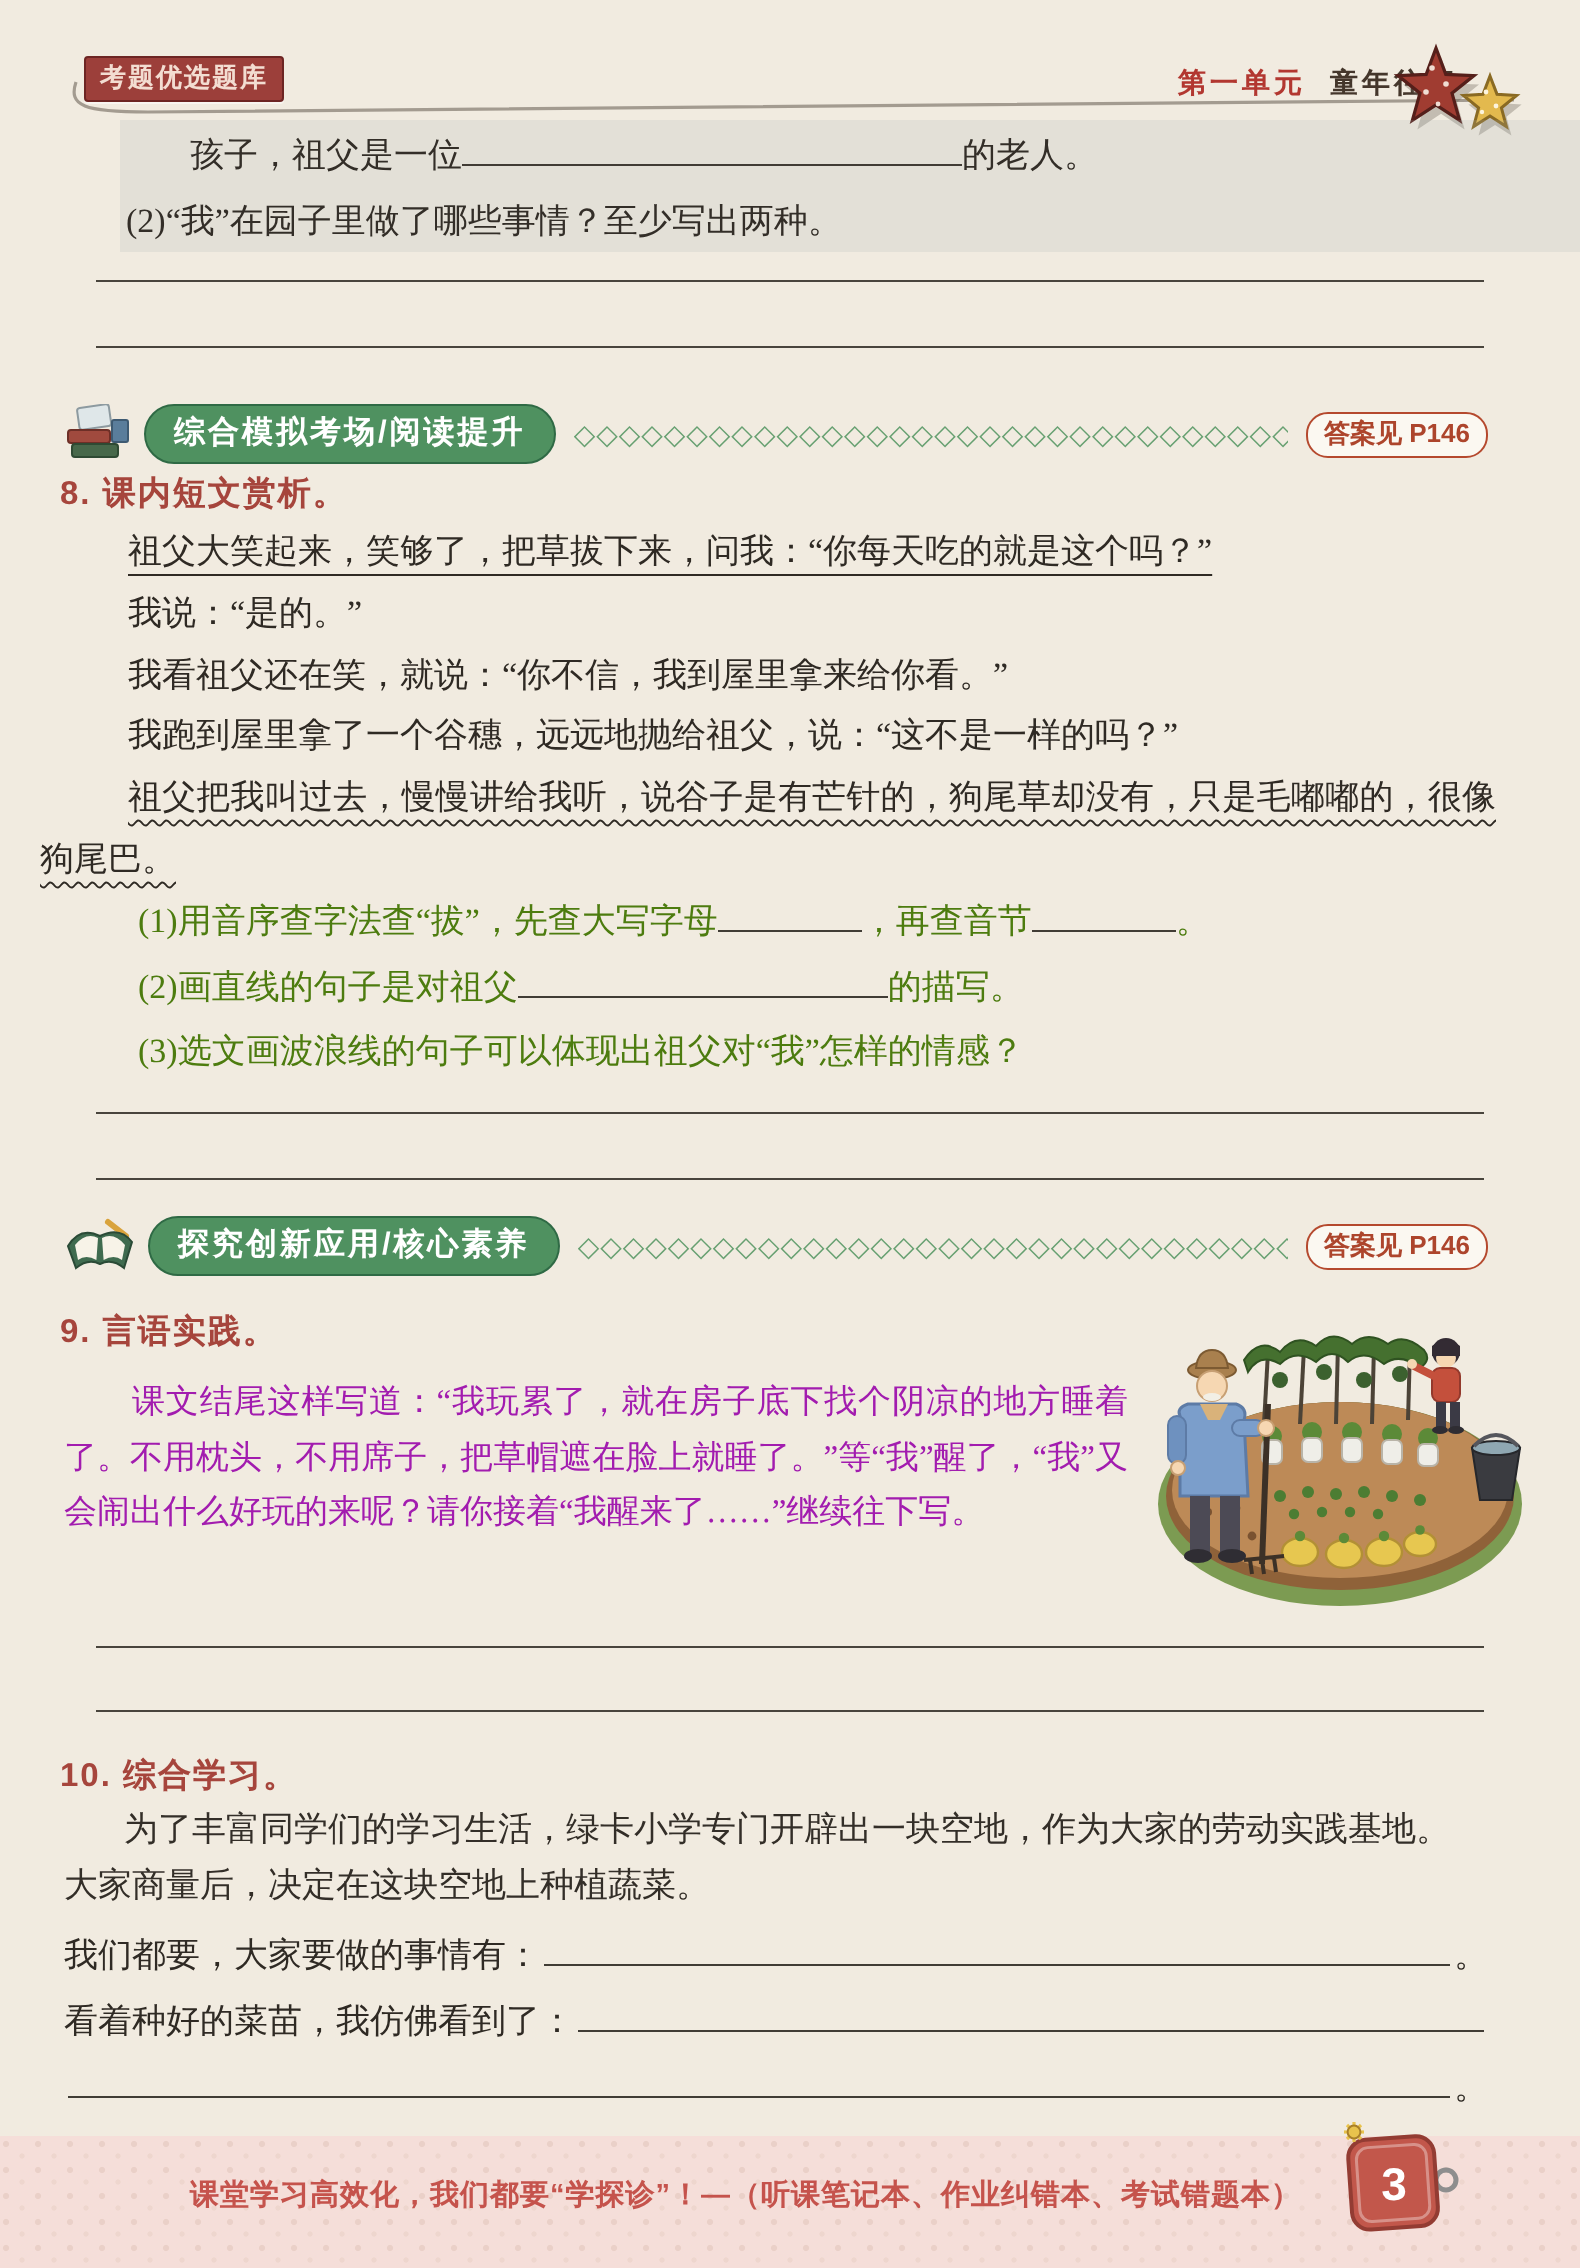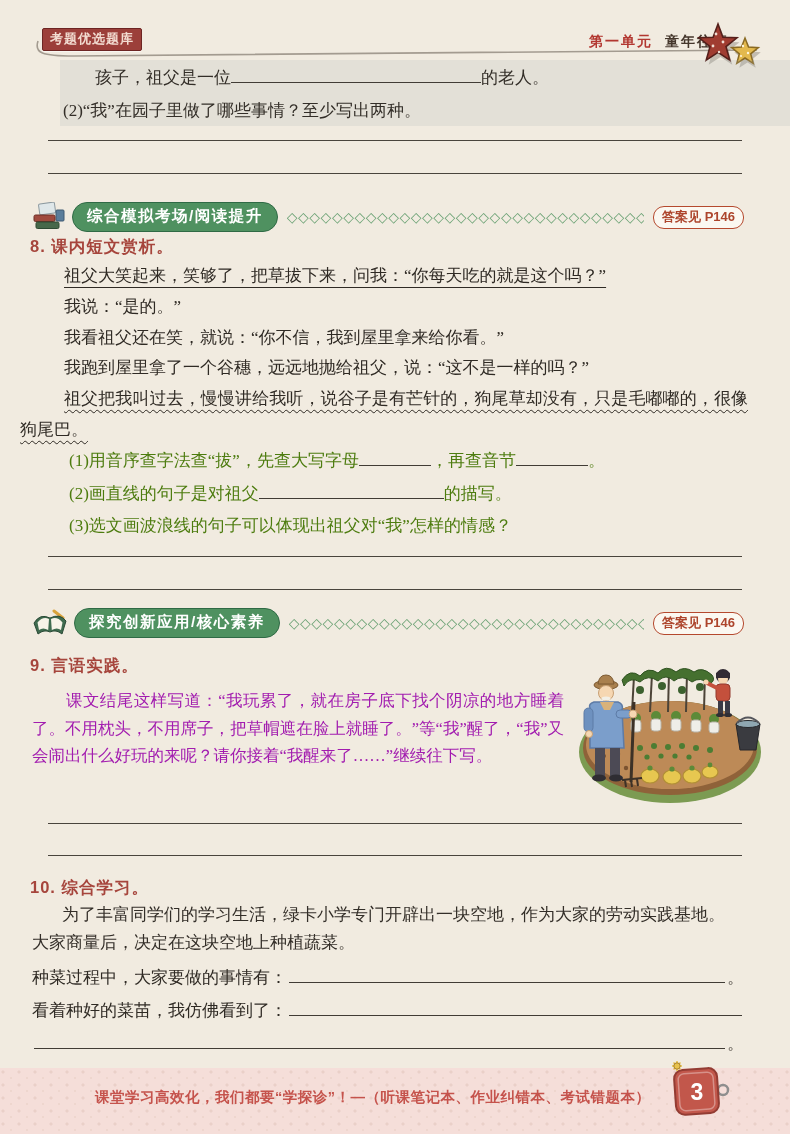--- a/index.html
+++ b/index.html
@@ -289,21 +289,21 @@
   <div class="ansline" style="top:855px"></div>
 
   <div class="qtitle" style="top:877px">
     <span>10.</span>
     <span>综合学习。</span>
   </div>
   <div class="text-line serif indent2" style="left:32px; top:903px;">为了丰富同学们的学习生活，绿卡小学专门开辟出一块空地，作为大家的劳动实践基地。</div>
   <div class="text-line serif" style="left:32px; top:931px;">大家商量后，决定在这块空地上种植蔬菜。</div>
 
   <div class="q10line serif" style="top:966px">
-    <span>种菜过程中，大家要做的事情有：</span>
+    <span>我们都要，大家要做的事情有：</span>
       <span class="blank"></span>
       <span>。</span>
   </div>
   <div class="q10line serif" style="top:999px">
     <span>看着种好的菜苗，我仿佛看到了：</span>
       <span class="blank"></span>
   </div>
   <div class="q10line serif" style="top:1032px">
     <span class="blank"></span>
       <span>。</span>

